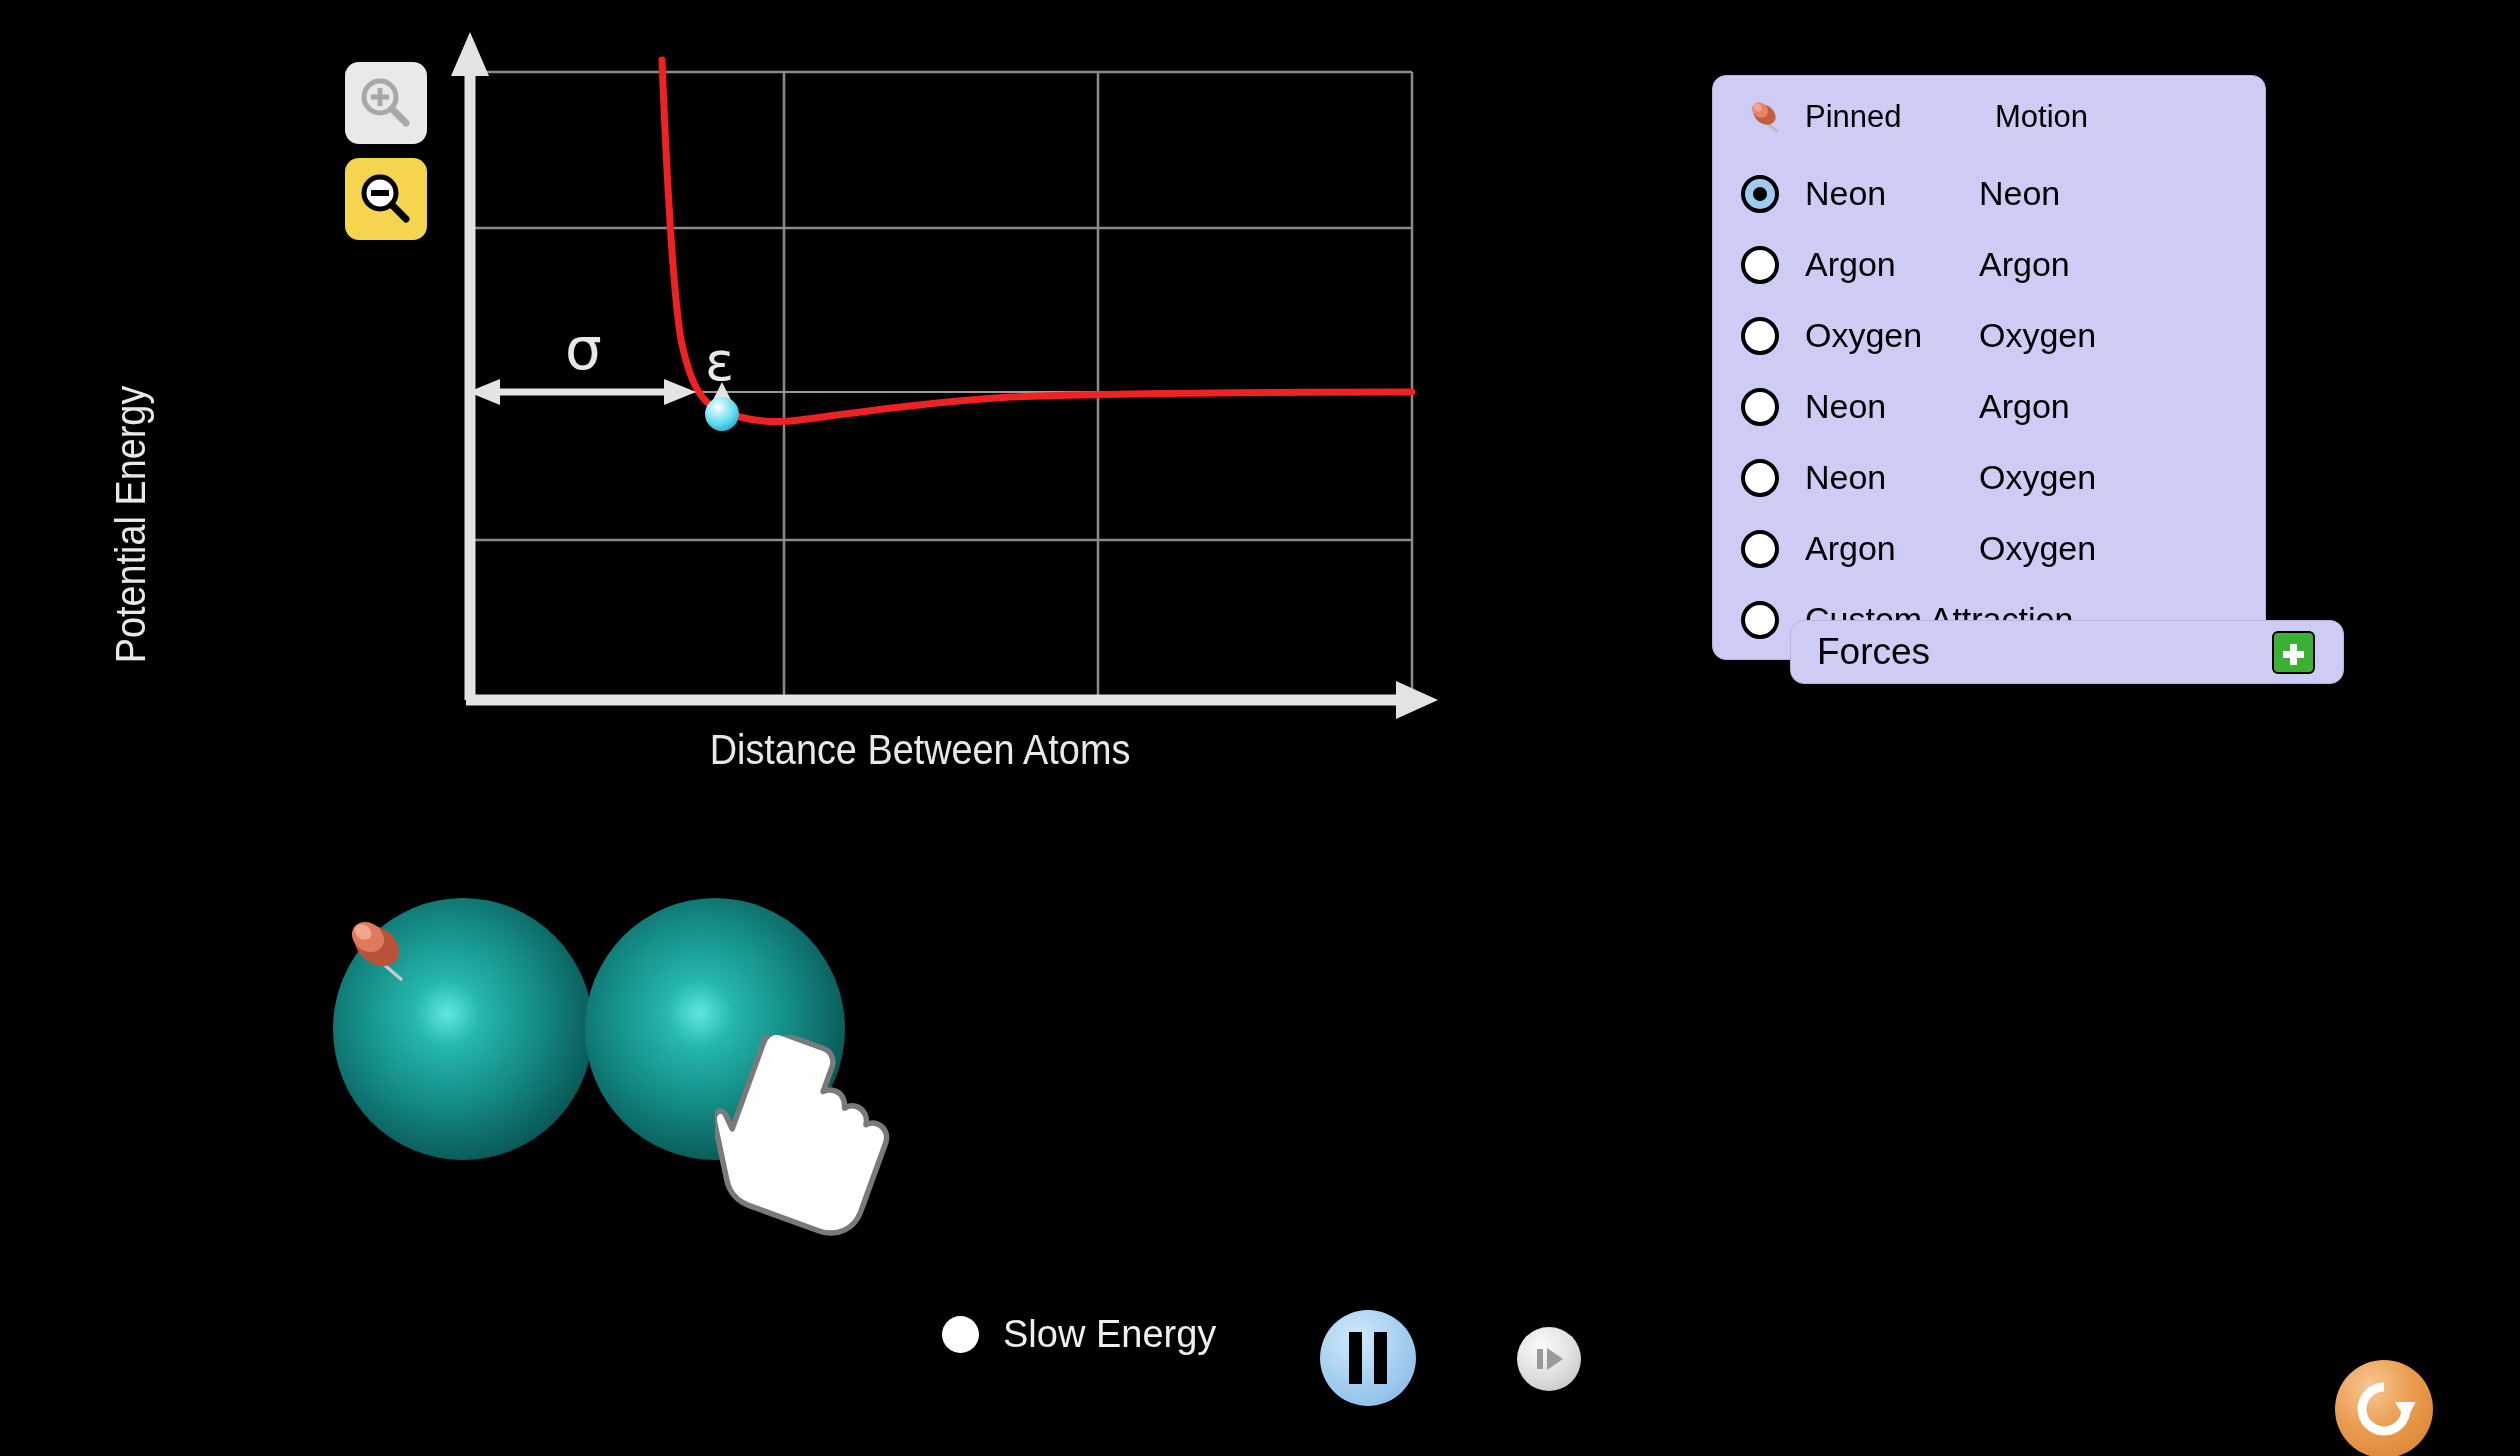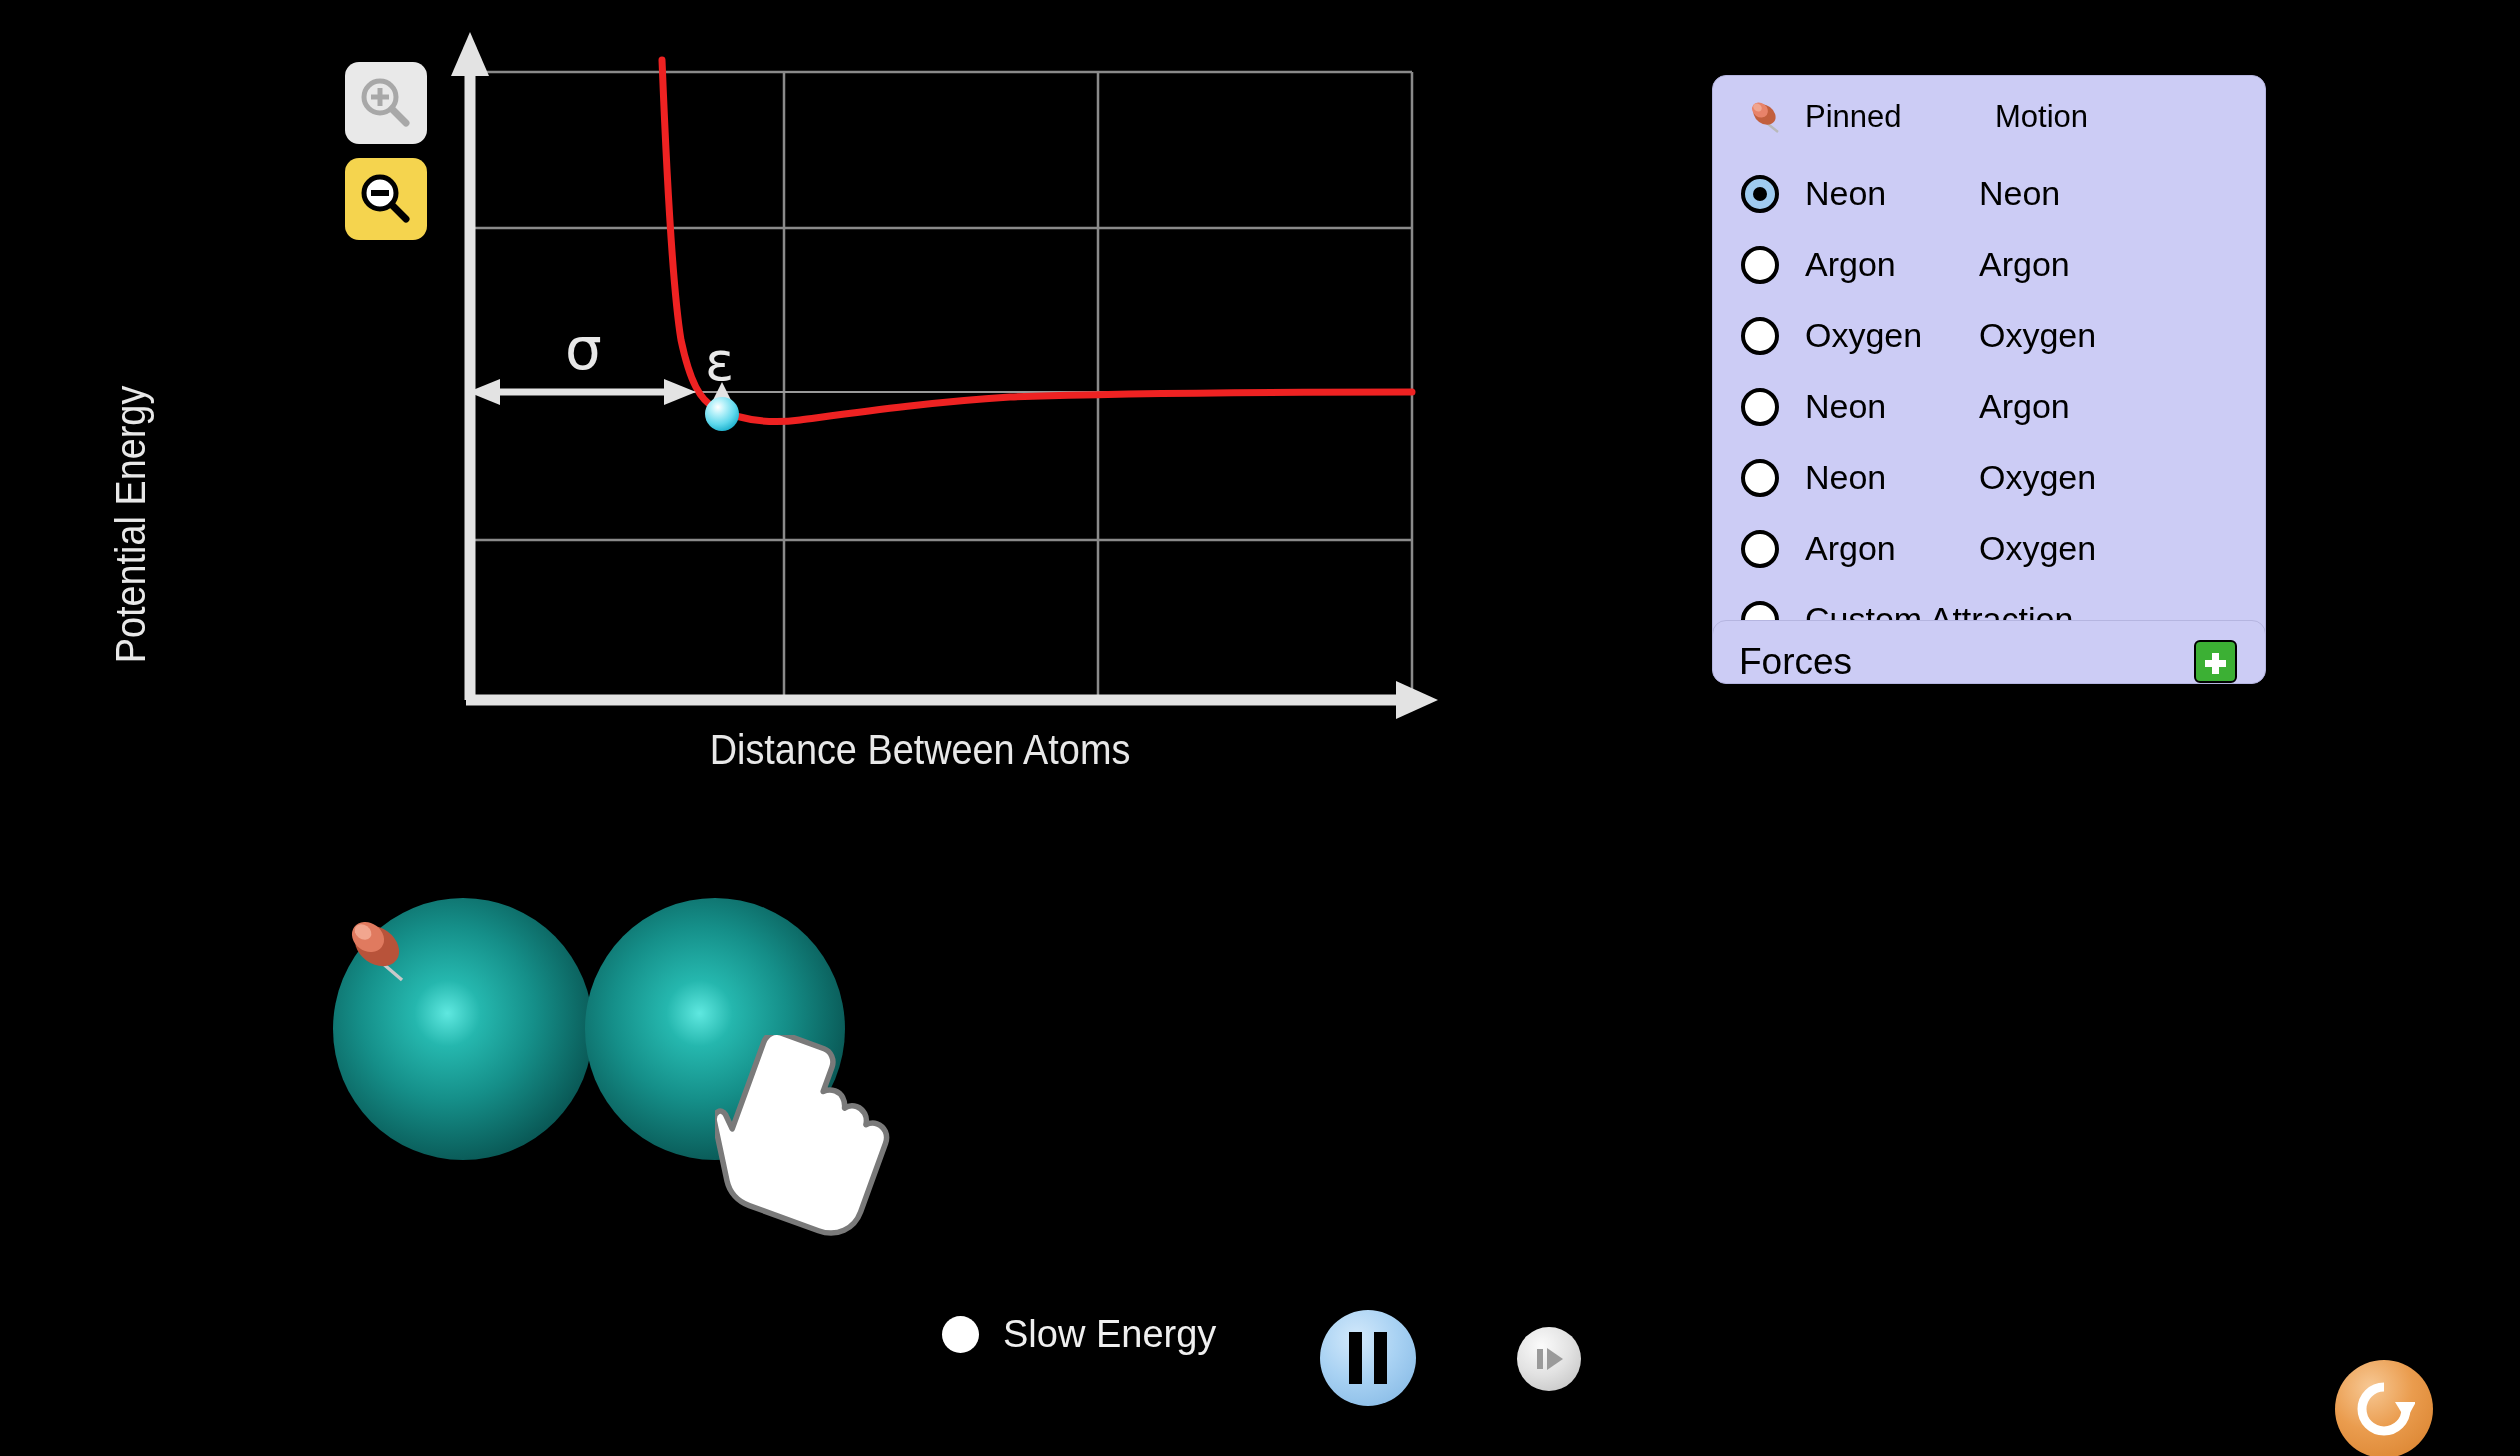--- a/index.html
+++ b/index.html
@@ -72,23 +72,23 @@
   .radio.selected::after {
     content:""; position:absolute; left:50%; top:50%;
     width:14px; height:14px; margin:-7px 0 0 -7px;
     border-radius:50%; background:#000;
   }
   .row-pinned { width:200px; font-size:34px; color:#000; padding-left:26px; }
   .row-moving { font-size:34px; color:#000; }
   .row-wide   { font-size:34px; color:#000; padding-left:26px; }
 
   #forces-panel {
-    position:absolute; left:1712px; top:620px; width:554px; height:64px;
+    position:absolute; left:1790px; top:620px; width:554px; height:64px;
     background:#ccccf5; border:1.5px solid #b5b5e0;
-    border-radius:14px; display:flex; align-items:flex-end;
+    border-radius:14px; display:flex; align-items:center;
   }
   #forces-title { font-size:37px; color:#000; padding-left:26px; flex:1; }
   #forces-expand-button {
     width:43px; height:43px; background:#3cb034;
     border:2.5px solid #000; border-radius:6px;
     margin-right:28px; position:relative; cursor:pointer;
   }
   #forces-expand-button::before, #forces-expand-button::after {
     content:""; position:absolute; background:#fff;
   }

